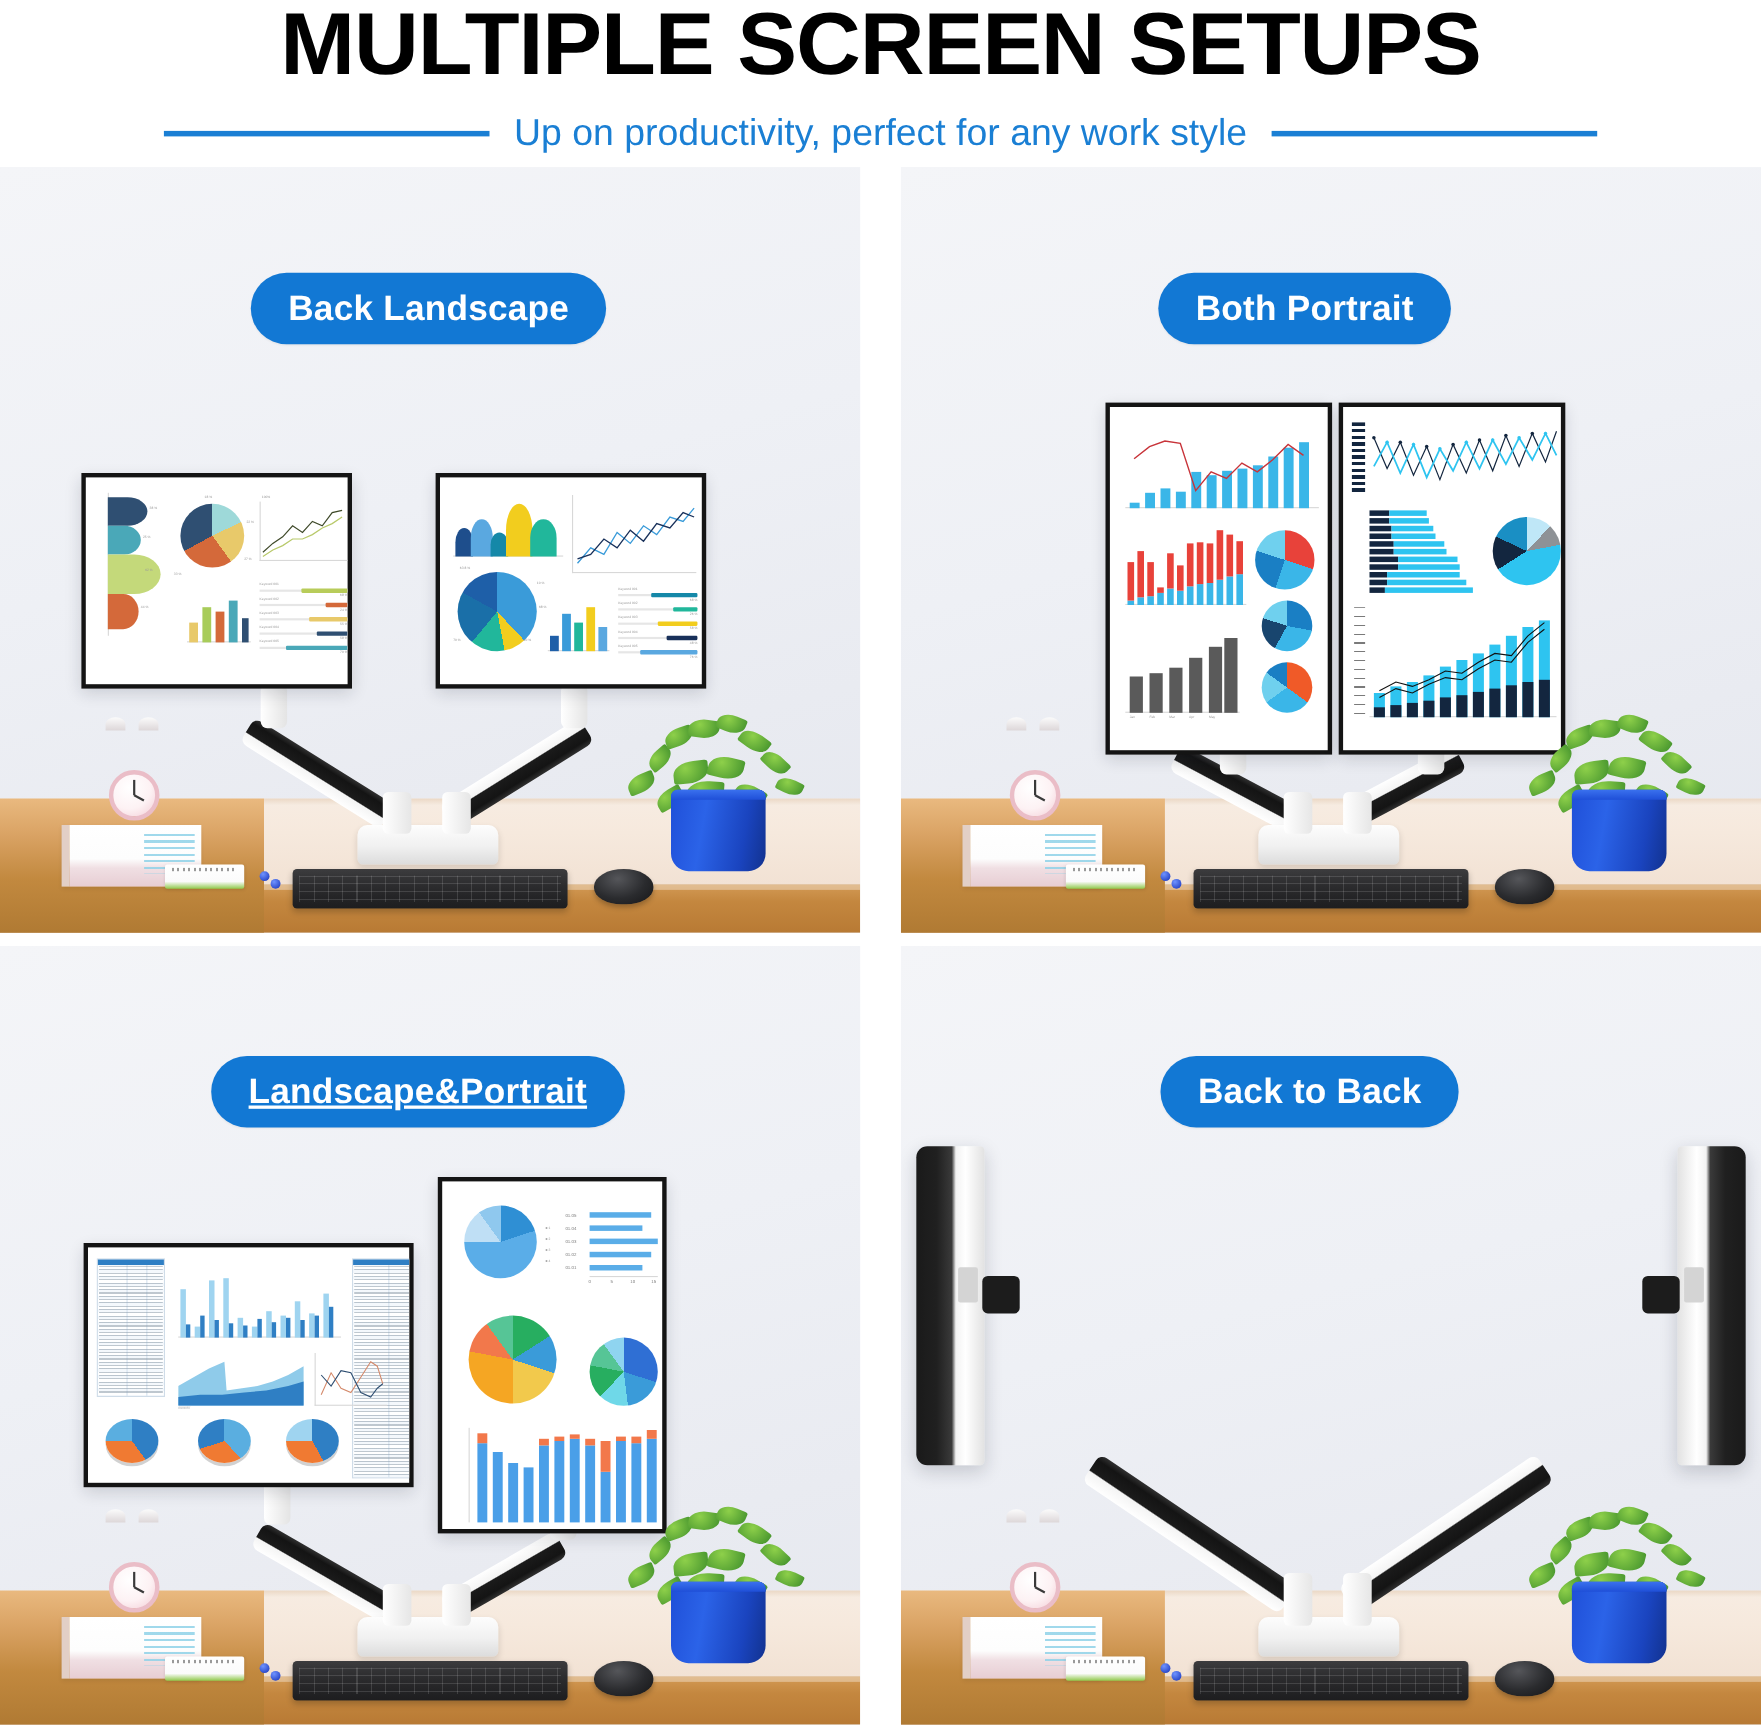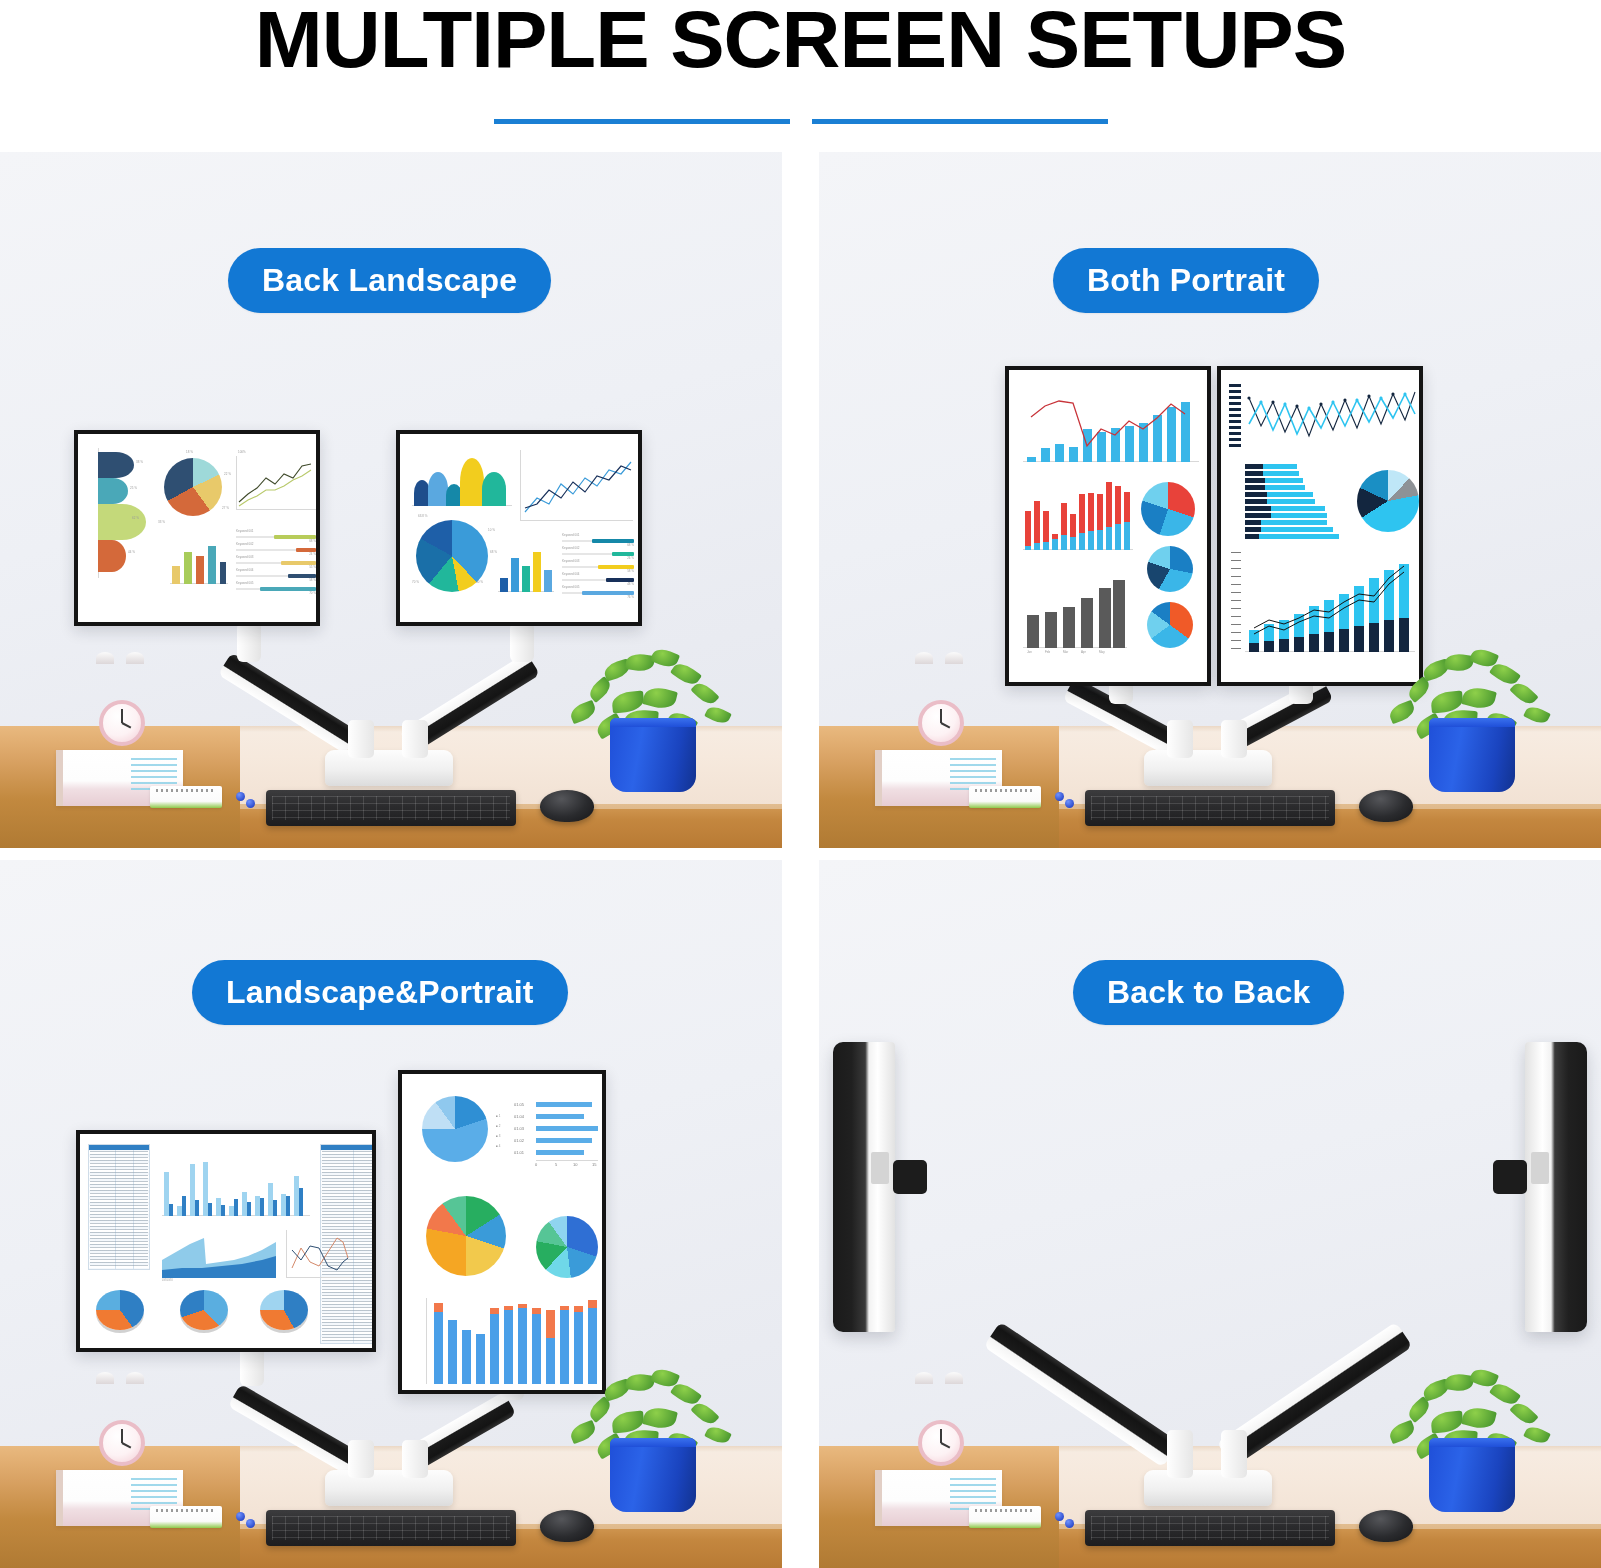--- a/index.html
+++ b/index.html
@@ -97,22 +97,22 @@
     border-radius:999px;
     font-size:32px;font-weight:bold;
     padding:14px 34px;
     white-space:nowrap;
     letter-spacing:.2px;
     box-shadow:0 1px 2px rgba(0,0,0,.06);
     z-index:30;
   }
   .badge-tl{left:228px;top:96px;}
   .badge-tr{left:234px;top:96px;}
-  .badge-bl{left:192px;top:100px;}
-  .badge-br{left:254px;top:100px;}
+  .badge-bl{left:192px;top:100px;text-decoration:underline;}
+  .badge-br{left:236px;top:100px;}
 
   
   .monitor{
     position:absolute;
     background:#141414;
     padding:4px;
     box-sizing:border-box;
     box-shadow:0 5px 14px rgba(20,25,45,.16);
     z-index:12;
   }
@@ -258,20 +258,21 @@
     opacity:.55;
   }
 </style>
 </head>
 <body>
 
 <div class="header">
   <div class="header-title">MULTIPLE SCREEN SETUPS</div>
   <div class="subtitle-wrap">
     <div class="sub-rule left"></div>
+    <div class="subtitle">Up on productivity, perfect for any work style</div>
     <div class="sub-rule right"></div>
   </div>
 </div>
 
 <div class="grid">
 
   <div class="panel p-tl">
     <div class="wall"></div>
     <div class="desk">
       <div class="desk-top"></div>

